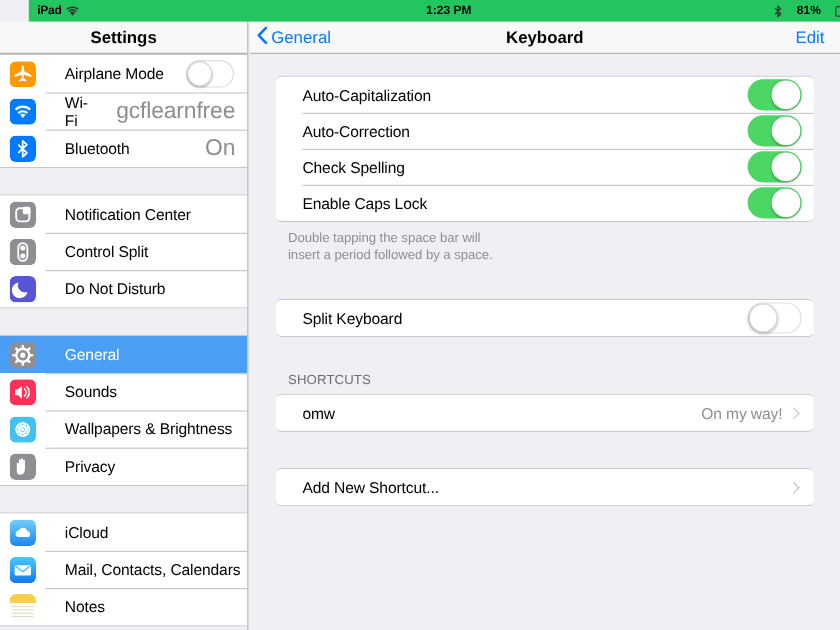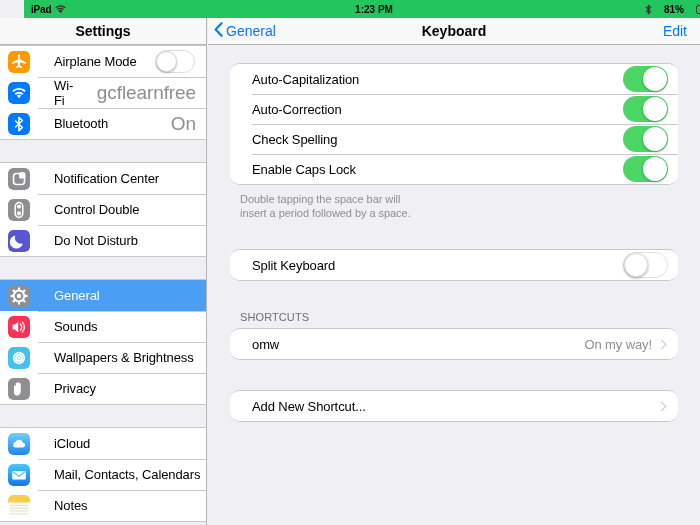--- a/index.html
+++ b/index.html
@@ -120,21 +120,21 @@
   #content-title {
     width: 100%; text-align: center; font-size: 14px; font-weight: bold; color: #000;
   }
   #edit-button { position: absolute; right: 13px; color: #007aff; font-size: 14px; cursor: pointer; }
 
   .card {
     background: #ffffff;
     border-top: 1px solid #c8c7cc;
     border-bottom: 1px solid #c8c7cc;
     margin: 0 22px;
-    border-radius: 10px;
+    border-radius: 5px;
     overflow: hidden;
   }
   .row {
     display: flex; align-items: center;
     height: 30px; padding: 0 10px 0 22px;
     position: relative; background: #fff;
   }
   .row + .row:before {
     content: ""; position: absolute; left: 22px; right: 0; top: 0;
     height: 1px; background: #c8c7cc;
@@ -260,21 +260,21 @@
           </div>
           <div class="sb-row">
             <span class="sb-icon">
               <svg width="22" height="22" viewBox="0 0 22 22">
                 <rect width="22" height="22" rx="5" fill="#8e8e93"></rect>
         <rect x="7.2" y="3.6" width="7.6" height="14.8" rx="3.8" fill="none" stroke="#fff" stroke-width="1.5"></rect>
         <circle cx="11" cy="7.6" r="2.1" fill="#fff"></circle>
                 <circle cx="11" cy="14.4" r="2.1" fill="#fff"></circle>
               </svg>
             </span>
-            <span class="sb-label">Control Double</span>
+            <span class="sb-label">Control Split</span>
           </div>
           <div class="sb-row">
             <span class="sb-icon">
               <svg width="22" height="22" viewBox="0 0 22 22">
                 <rect width="22" height="22" rx="5" fill="#5856d6"></rect>
         <path d="M14.9 13.4 a6 6 0 0 1 -7.5 -8 a6.6 6.6 0 1 0 7.5 8 z" fill="#fff"></path>
               </svg>
             </span>
             <span class="sb-label">Do Not Disturb</span>
           </div>

